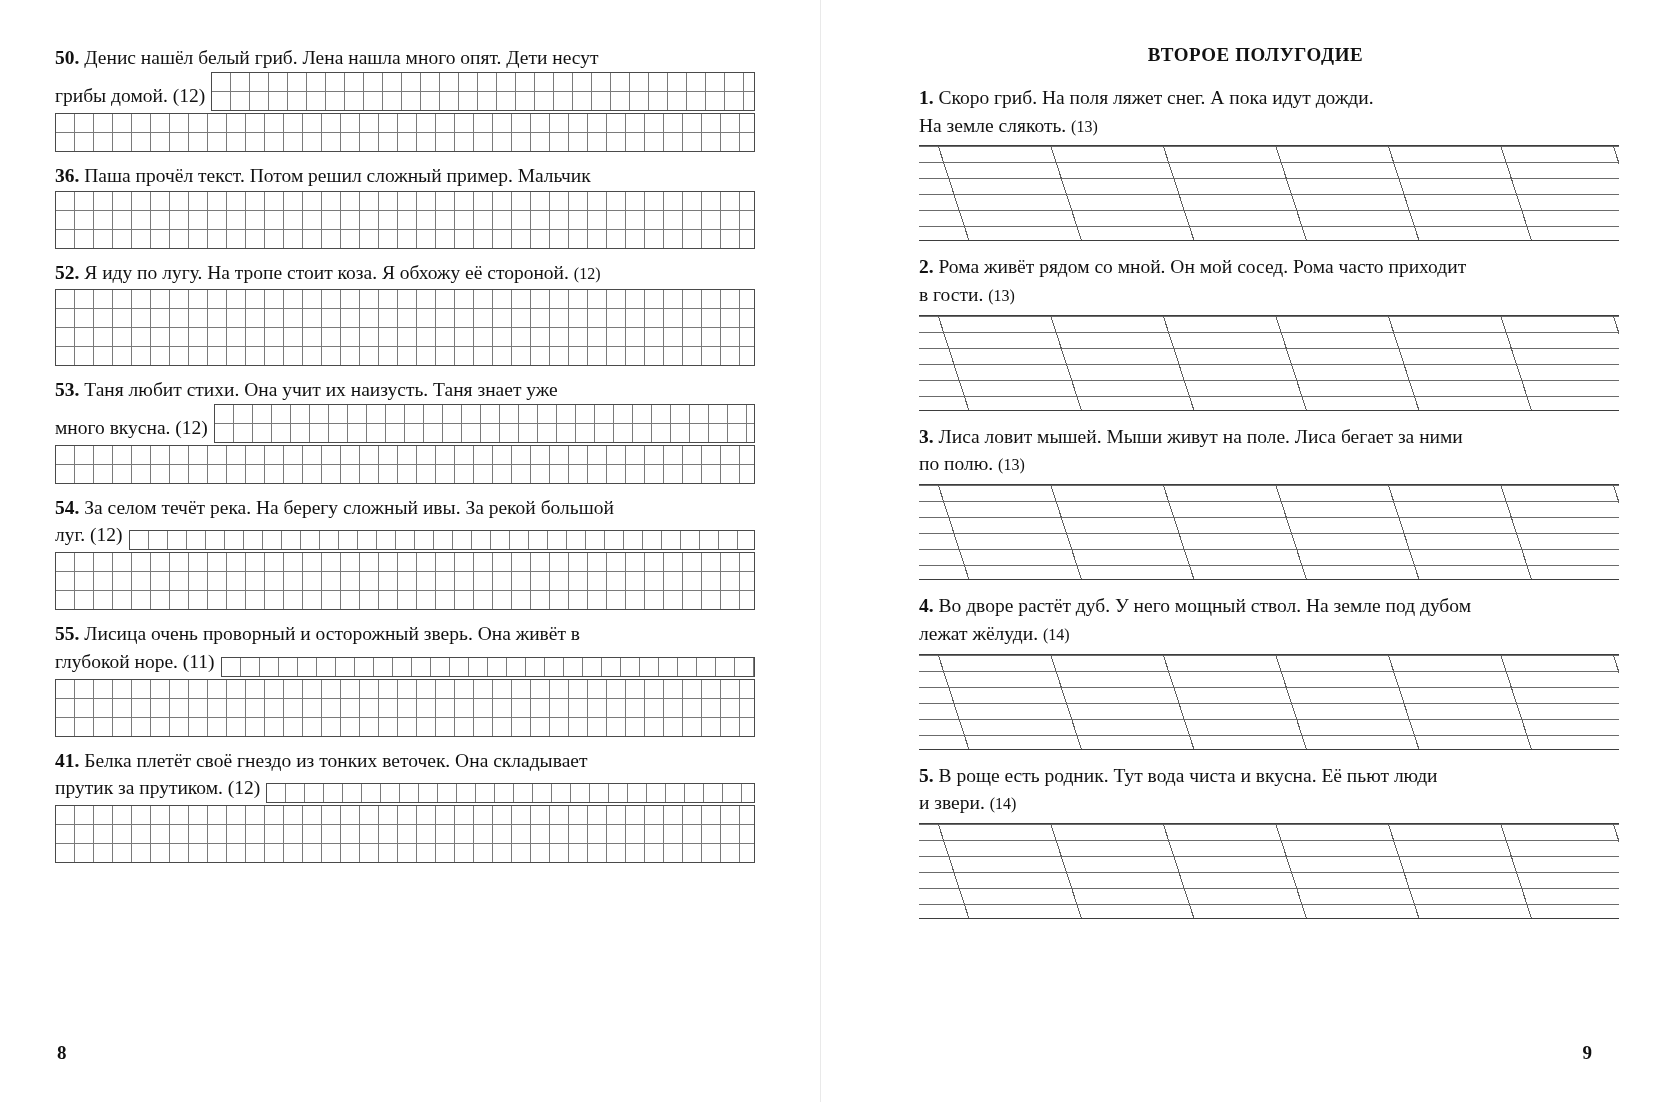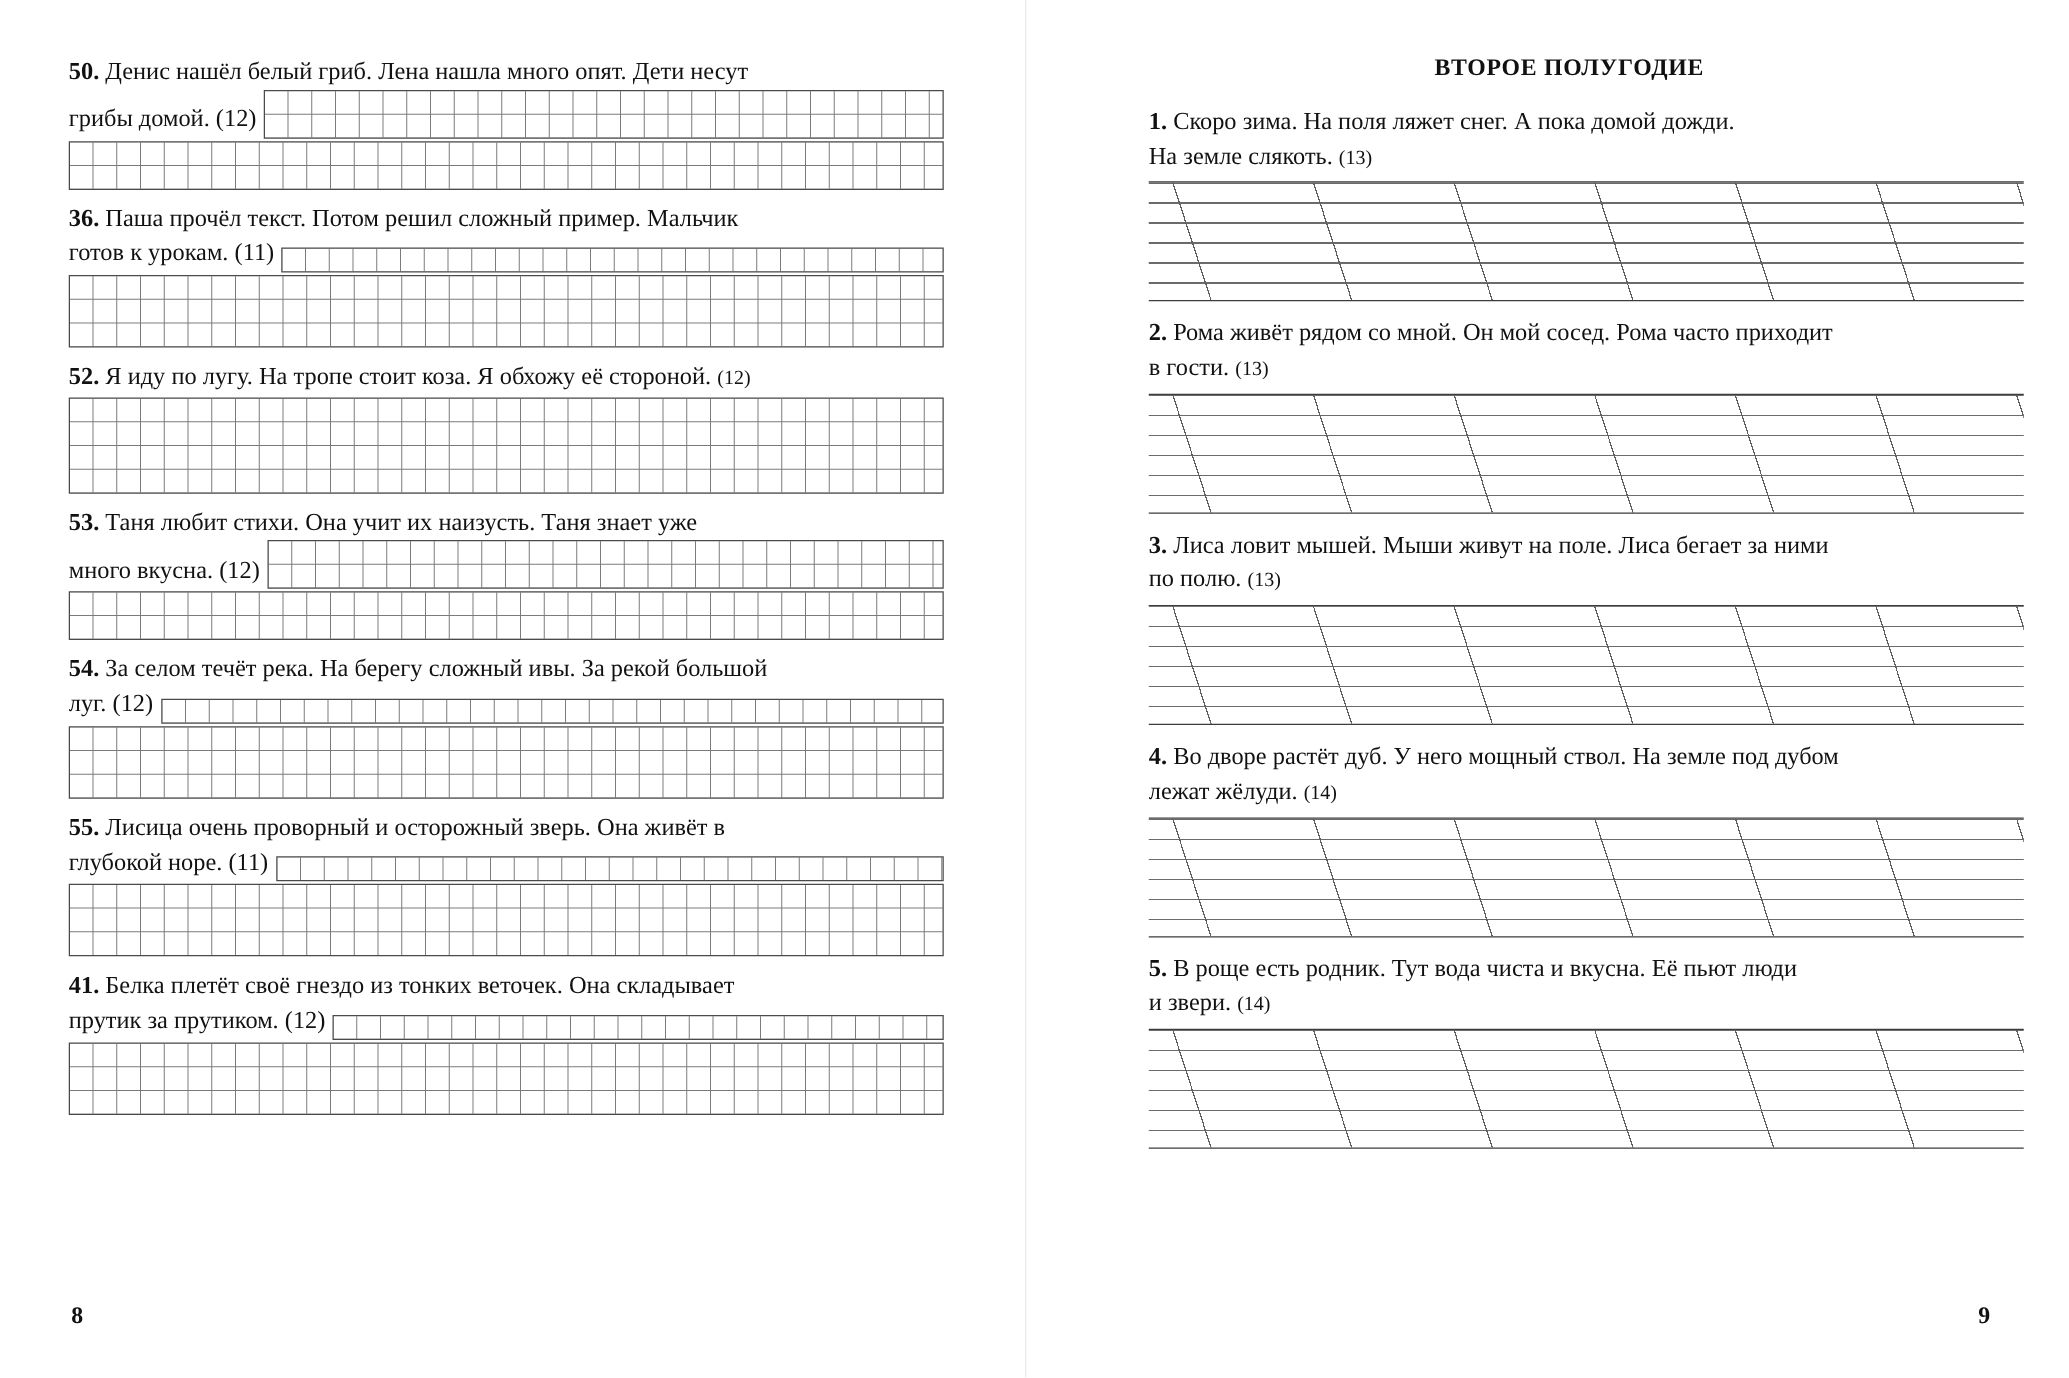--- a/index.html
+++ b/index.html
@@ -157,27 +157,20 @@
         <div class="grid grid-inline h2"></div>
       </div>
       <div class="grid grid-full h2 grid-block"></div>
     </div>
 
     <div class="item">
       <div class="item-text">
         <span class="num">36.</span>
         <span>Паша прочёл текст. Потом решил сложный пример. Мальчик</span>
       </div>
-      <div class="inline-grid-wrap">
-        <div class="tail">
-          <span>готов к урокам.</span>
-          <span class="count">(11)</span>
-        </div>
-        <div class="grid grid-inline h1"></div>
-      </div>
       <div class="grid grid-full h3 grid-block"></div>
     </div>
 
     <div class="item">
       <div class="item-text">
         <span class="num">52.</span>
         <span>Я иду по лугу. На тропе стоит коза. Я обхожу её стороной.</span>
         <span class="count">(12)</span>
       </div>
       <div class="grid grid-full h4 grid-block"></div>
@@ -248,21 +241,21 @@
 
   <div class="gutter"></div>
 
   <div class="page page-right">
 
     <div class="section-title">ВТОРОЕ ПОЛУГОДИЕ</div>
 
     <div class="item">
       <div class="item-text">
         <span class="num">1.</span>
-        <span>Скоро зима. На поля ляжет снег. А пока домой дожди.</span>
+        <span>Скоро гриб. На поля ляжет снег. А пока идут дожди.</span>
       </div>
       <div class="item-text">
         <span>На земле слякоть.</span>
         <span class="count">(13)</span>
       </div>
       <div class="ruled"></div>
     </div>
 
     <div class="item">
       <div class="item-text">

